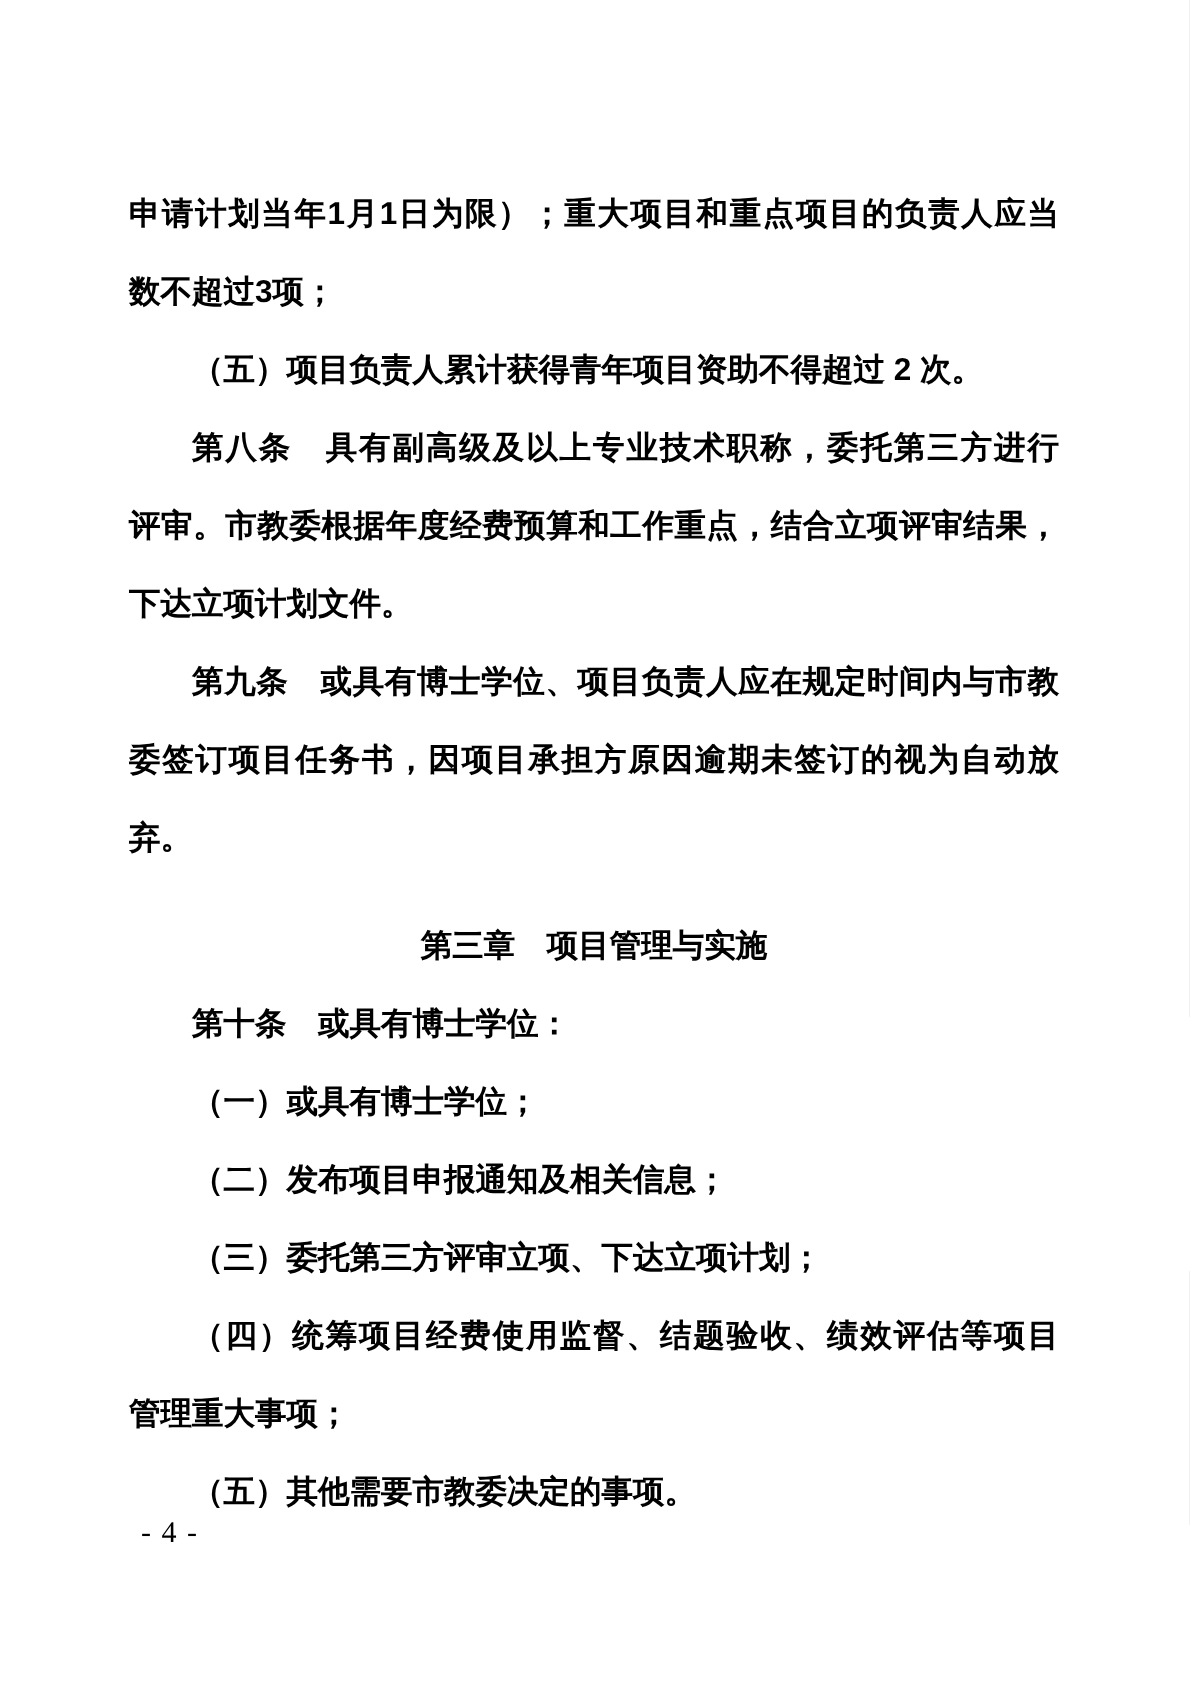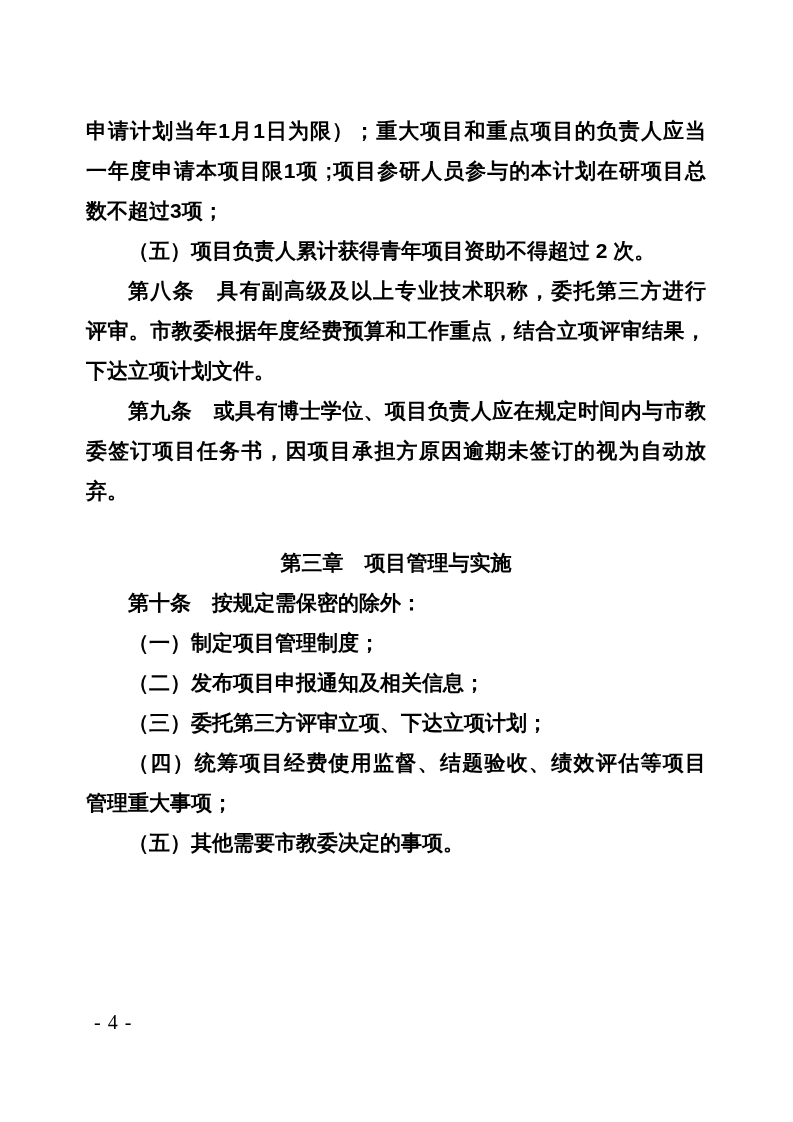--- a/index.html
+++ b/index.html
@@ -23,20 +23,21 @@
     width: 620px;
     font-size: 21px;
     font-weight: 600;
     color: #000000;
   }
 
   .line {
     line-height: 40px;
     min-height: 40px;
     text-align: left;
+    margin-top: 12px;
   }
 
   .line.indent { text-indent: 2em; }
 
   .line.fill {
     text-align: justify;
     text-align-last: justify;
   }
 
   .line.center {
@@ -59,32 +60,31 @@
     letter-spacing: 1px;
     color: #000000;
   }
 </style>
 </head>
 <body>
 
 <div class="page">
   <div class="text-block">
       <div class="line fill">申请计划当年1月1日为限）；重大项目和重点项目的负责人应当</div>
-      <div class="line fill">一年度申请本项目限1项 ;项目参研人员参与的本计划在研项目总</div>
       <div class="line">数不超过3项；</div>
       <div class="line indent">（五）项目负责人累计获得青年项目资助不得超过 2 次。</div>
       <div class="line indent fill">第八条　具有副高级及以上专业技术职称，委托第三方进行</div>
       <div class="line fill">评审。市教委根据年度经费预算和工作重点，结合立项评审结果，</div>
       <div class="line">下达立项计划文件。</div>
       <div class="line indent fill">第九条　或具有博士学位、项目负责人应在规定时间内与市教</div>
       <div class="line fill">委签订项目任务书，因项目承担方原因逾期未签订的视为自动放</div>
       <div class="line">弃。</div>
       <div class="line center chapter-heading">第三章　项目管理与实施</div>
-      <div class="line indent">第十条　按规定需保密的除外：</div>
-      <div class="line indent">（一）制定项目管理制度；</div>
+      <div class="line indent">第十条　或具有博士学位：</div>
+      <div class="line indent">（一）或具有博士学位；</div>
       <div class="line indent">（二）发布项目申报通知及相关信息；</div>
       <div class="line indent">（三）委托第三方评审立项、下达立项计划；</div>
       <div class="line indent fill">（四）统筹项目经费使用监督、结题验收、绩效评估等项目</div>
       <div class="line">管理重大事项；</div>
       <div class="line indent">（五）其他需要市教委决定的事项。</div>
     </div>
   <div class="page-number">- 4 -</div>
 </div>
 
 </body></html>

